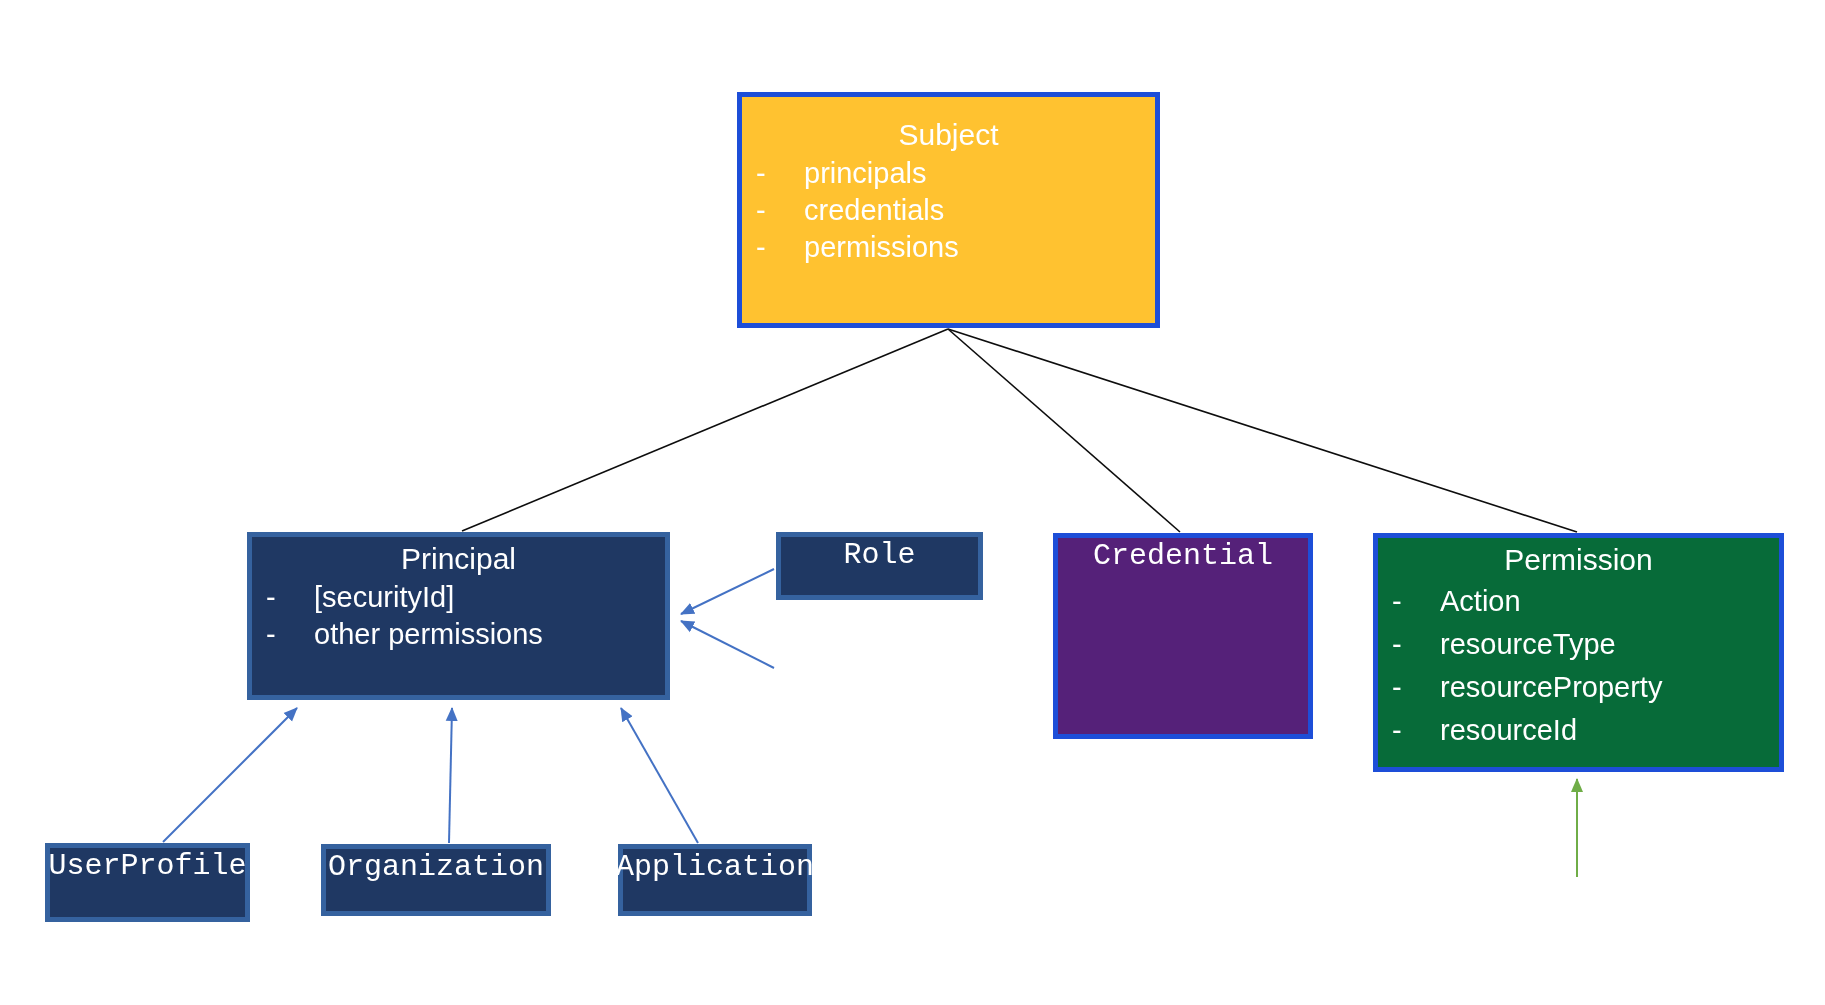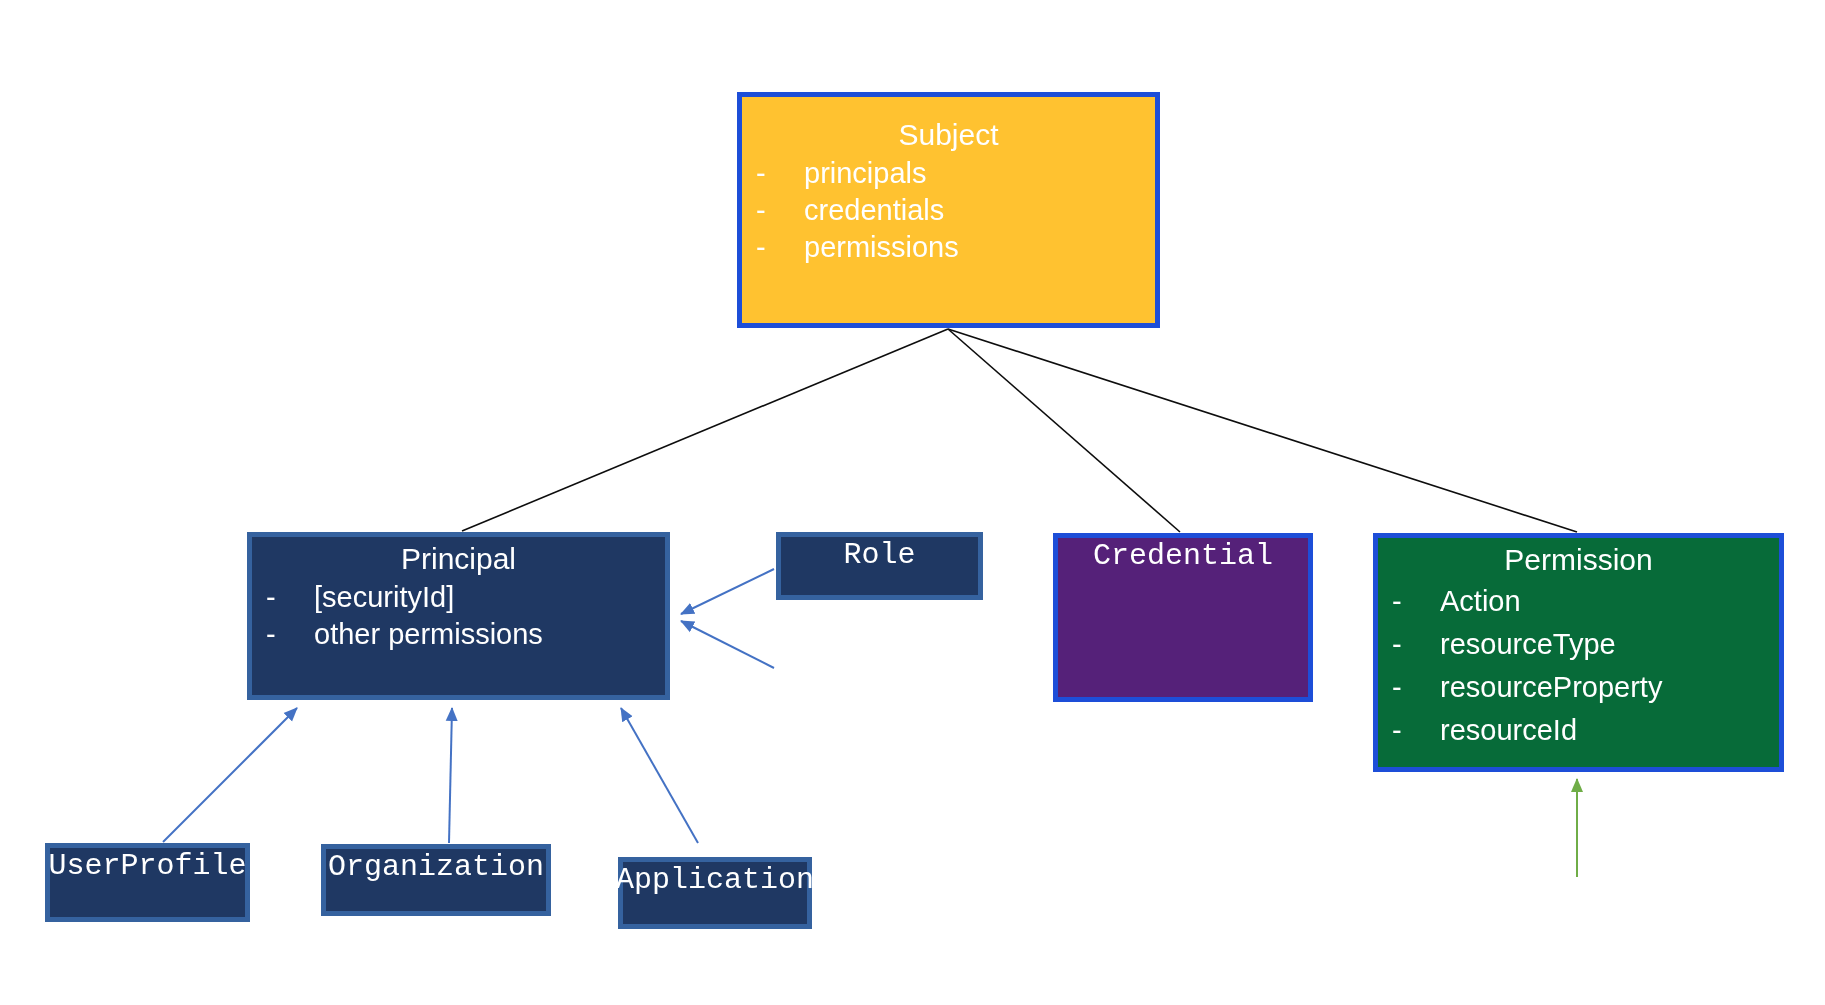--- a/index.html
+++ b/index.html
@@ -118,21 +118,21 @@
         <span>other permissions</span>
       </li>
     </ul>
   </div>
 
   <div class="node fill-navy label-only" style="left:776px; top:532px; width:207px; height:68px;">
     <div class="node-title">Role</div>
   </div>
 
 
-  <div class="node fill-purple label-only" style="left:1053px; top:533px; width:260px; height:169px;">
+  <div class="node fill-purple label-only" style="left:1053px; top:533px; width:260px; height:206px;">
     <div class="node-title">Credential</div>
   </div>
 
   <div class="node fill-green with-items perm" style="left:1373px; top:533px; width:411px; height:239px; padding-top:4px;">
     <div class="node-title">Permission</div>
     <ul class="node-items">
       <li>
         <span class="dash">-</span>
         <span>Action</span>
       </li>
@@ -152,18 +152,18 @@
   </div>
 
   <div class="node fill-navy label-only" style="left:45px; top:843px; width:205px; height:79px;">
     <div class="node-title">UserProfile</div>
   </div>
 
   <div class="node fill-navy label-only" style="left:321px; top:844px; width:230px; height:72px;">
     <div class="node-title">Organization</div>
   </div>
 
-  <div class="node fill-navy label-only" style="left:618px; top:844px; width:194px; height:72px;margin-top:13px;">
+  <div class="node fill-navy label-only" style="left:618px; top:844px; width:194px; height:72px;">
     <div class="node-title">Application</div>
   </div>
 
 
 </div>
 
 </body></html>

